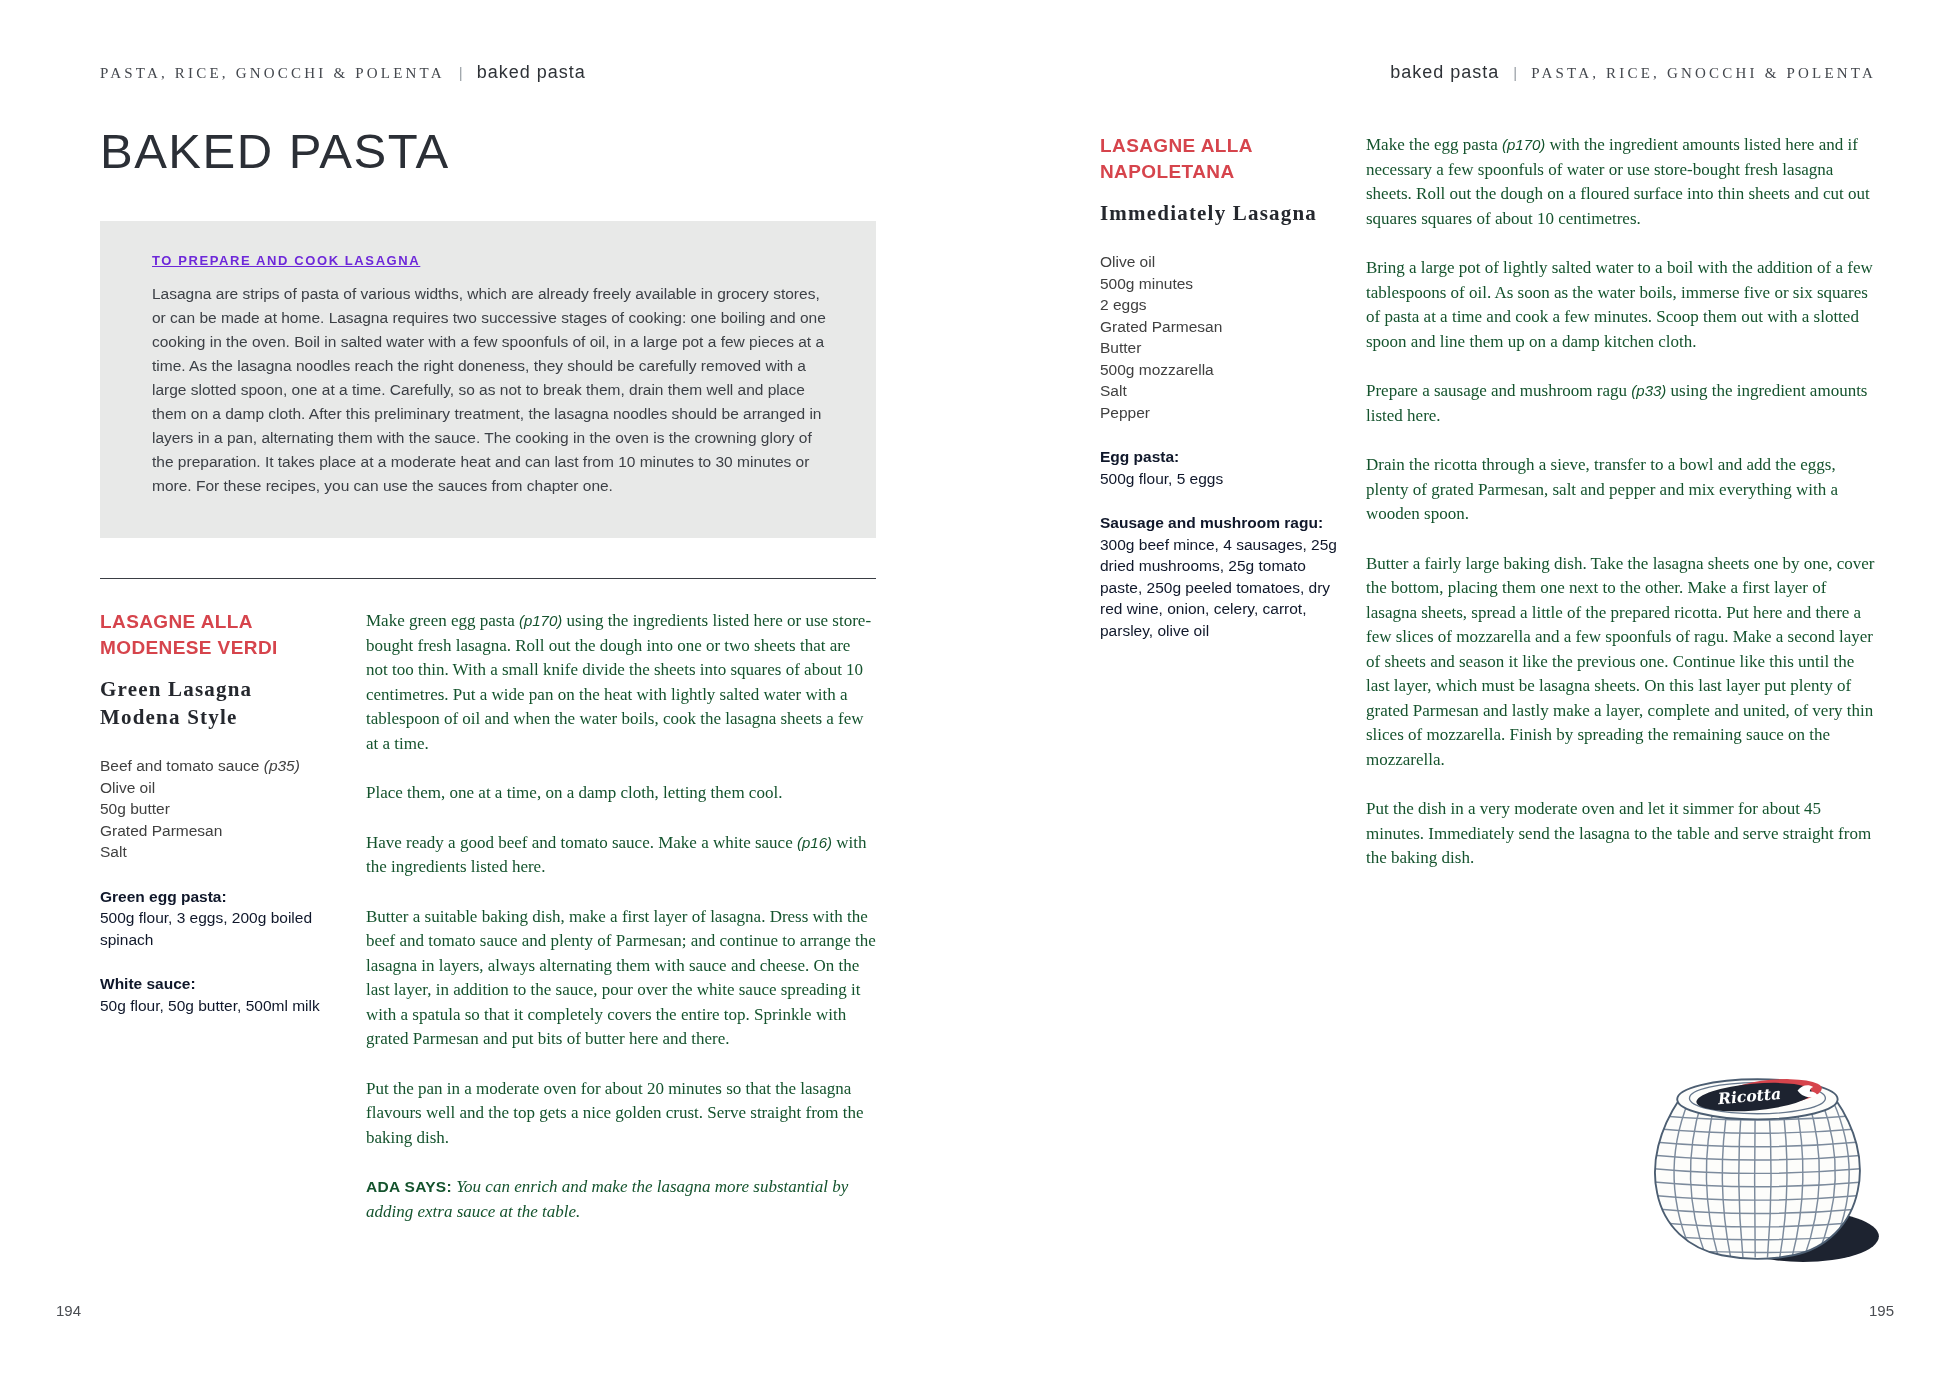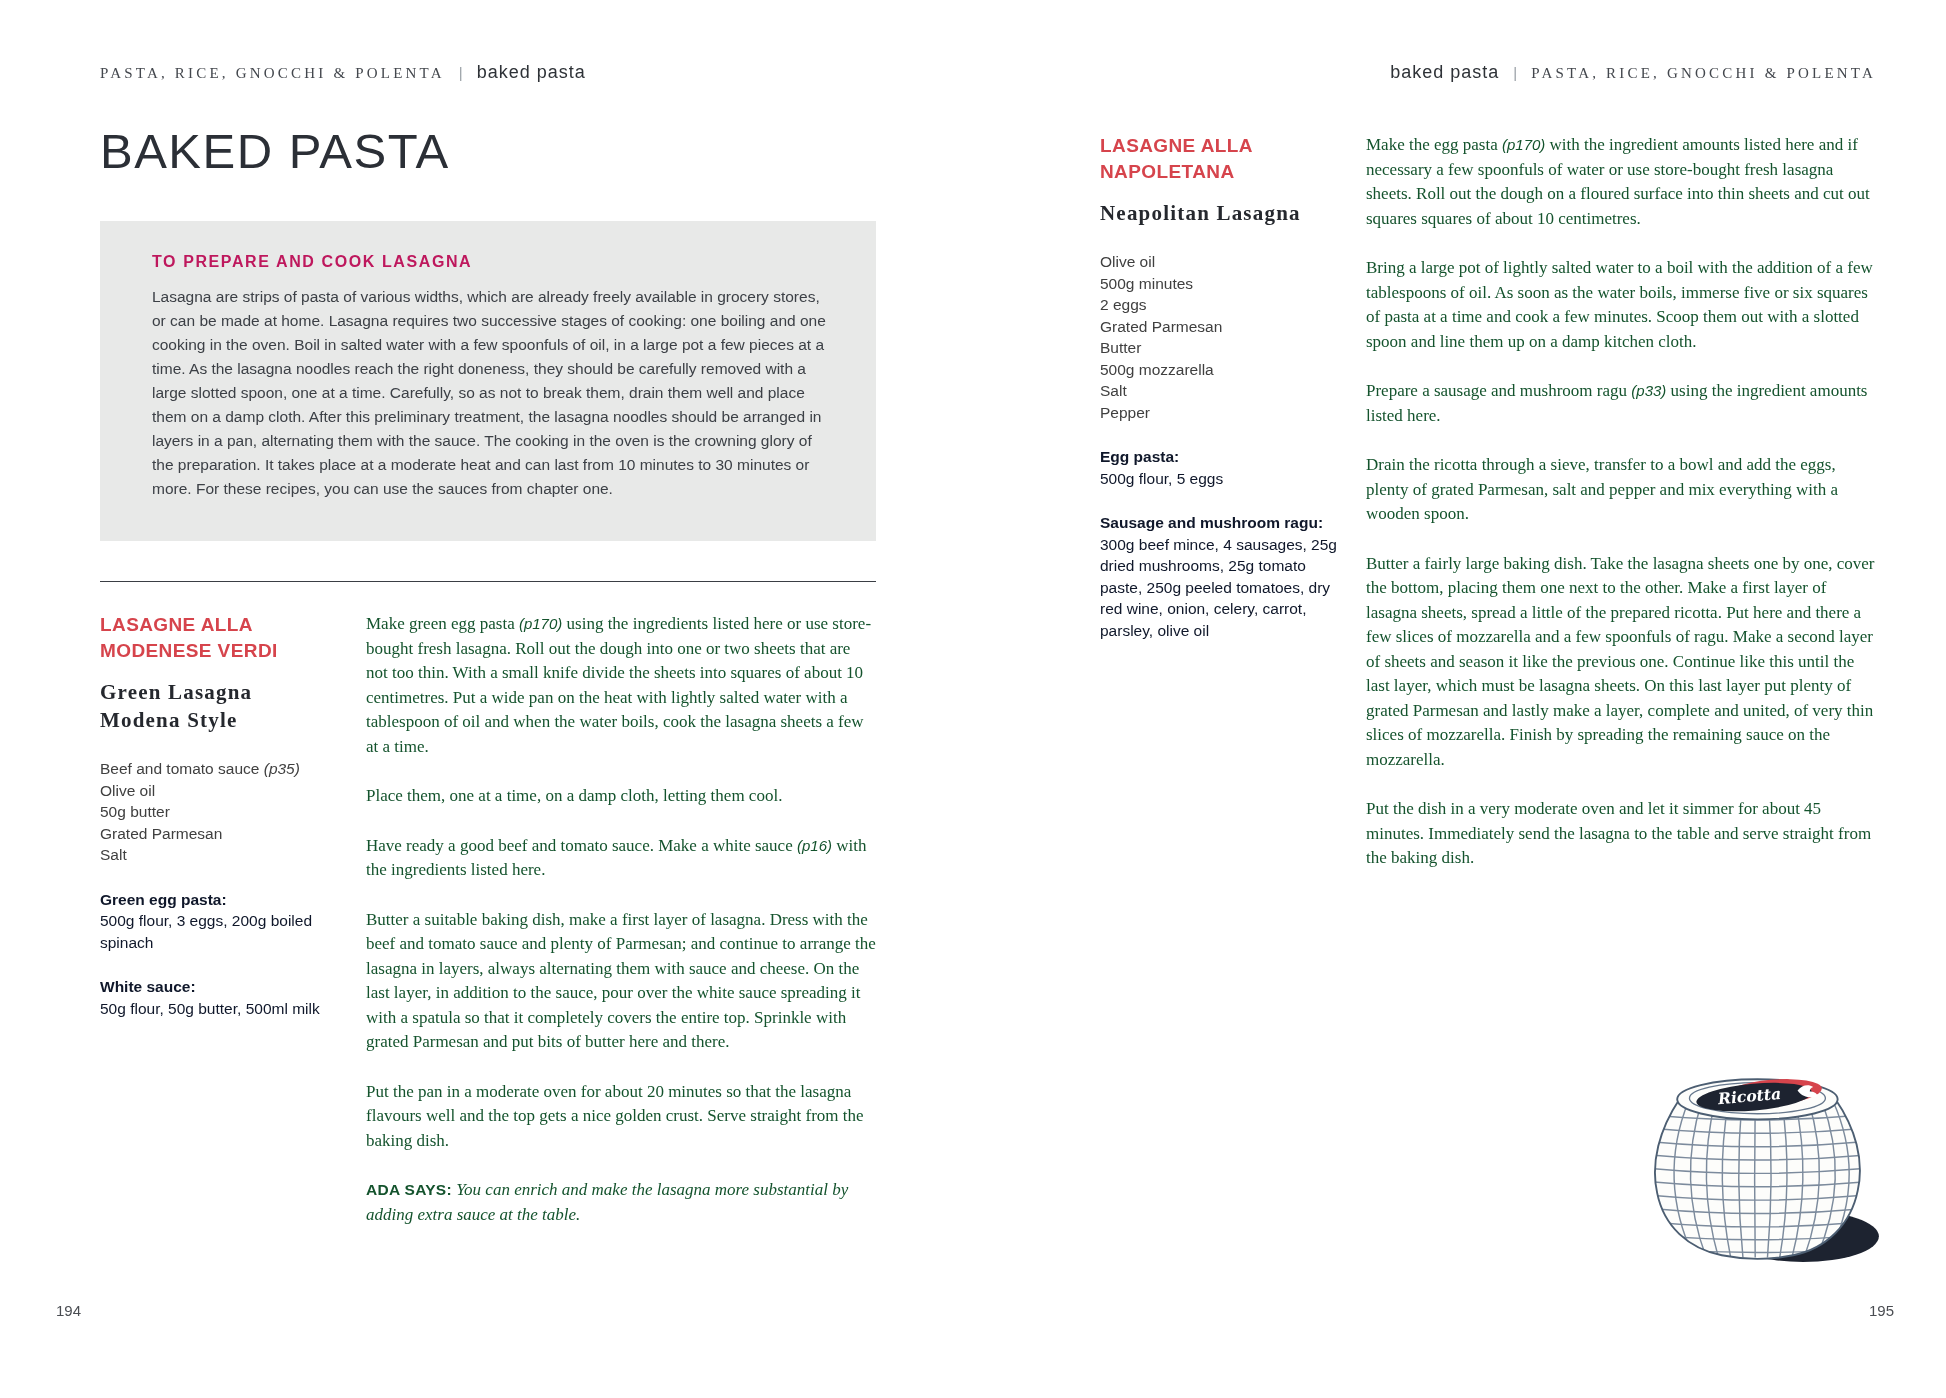--- a/index.html
+++ b/index.html
@@ -14,21 +14,21 @@
   #page-right .kicker { justify-content:flex-end; }
   .kicker .caps { font-family:"Liberation Serif", serif; font-size:15px; letter-spacing:3.2px;
                   color:#43474d; }
   .kicker .sep  { color:#9aa0a6; font-size:15px; }
   .kicker .chapter { font-size:18px; letter-spacing:1px; color:#2e3237; }
 
   h1.title { margin-top:40px; font-size:49px; font-weight:500; letter-spacing:1.5px; color:#2b2f36; }
 
   
   .intro-box { margin-top:42px; background:#e8e9e8; padding:32px 50px 40px 52px; }
-  .intro-box h2 { font-size:16px; font-weight:bold; letter-spacing:1.6px; color:#be185d; }
+  .intro-box h2 { font-size:13px; font-weight:bold; letter-spacing:1.6px; color:#6d28d9;text-decoration:underline; }
   .intro-box p  { margin-top:14px; font-size:15.5px; line-height:24px; color:#3c4046; }
 
   hr.rule { margin-top:40px; border:none; border-top:1.6px solid #3a3e44; }
 
   
   .columns { display:flex; gap:16px; margin-top:30px; }
   #page-right .columns { margin-top:50px; }
   .meta { width:250px; flex:0 0 250px; }
   .method { width:510px; flex:0 0 510px; }
 
@@ -119,21 +119,21 @@
     <span class="caps">PASTA, RICE, GNOCCHI &amp; POLENTA</span>
   </div>
 
   <div class="columns">
     <div class="meta">
       <div class="recipe-title-it">
         <div>LASAGNE ALLA</div>
         <div>NAPOLETANA</div>
       </div>
       <div class="recipe-title-en">
-        <div>Neapolitan Lasagna</div>
+        <div>Immediately Lasagna</div>
       </div>
       <div class="ing-block">
         <div class="ing-line">Olive oil</div>
         <div class="ing-line">500g minutes</div>
         <div class="ing-line">2 eggs</div>
         <div class="ing-line">Grated Parmesan</div>
         <div class="ing-line">Butter</div>
         <div class="ing-line">500g mozzarella</div>
         <div class="ing-line">Salt</div>
         <div class="ing-line">Pepper</div>

